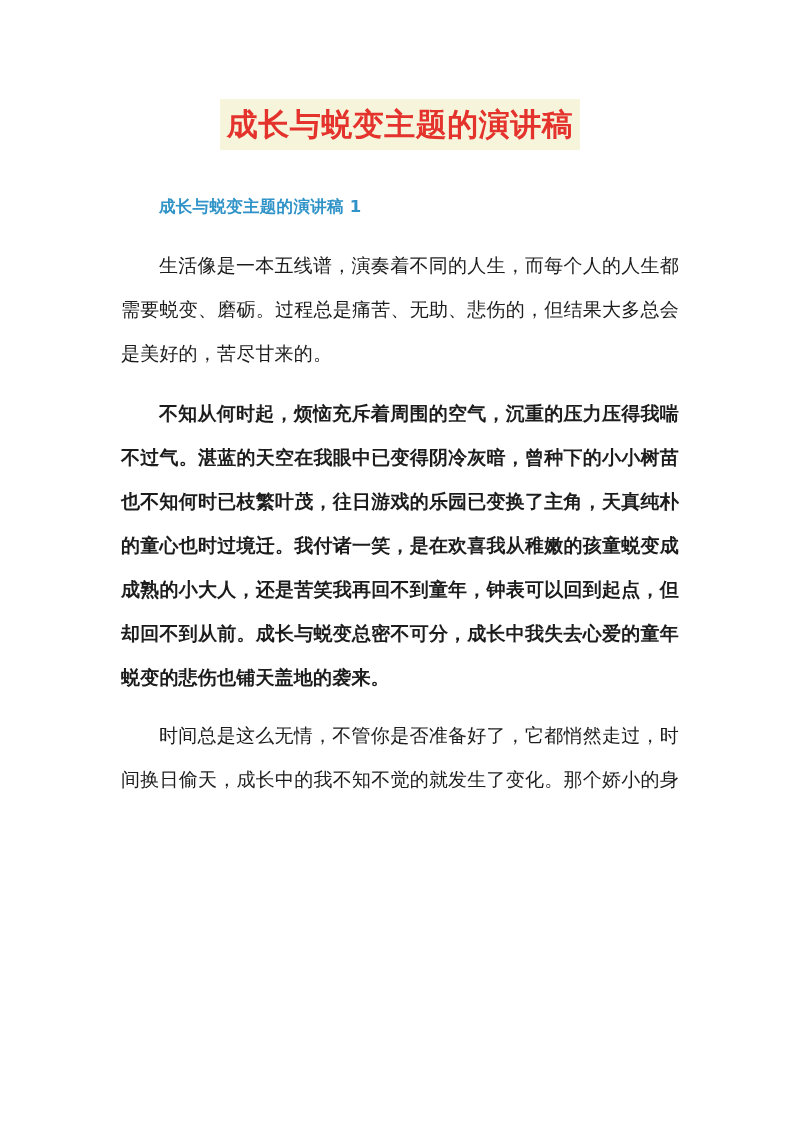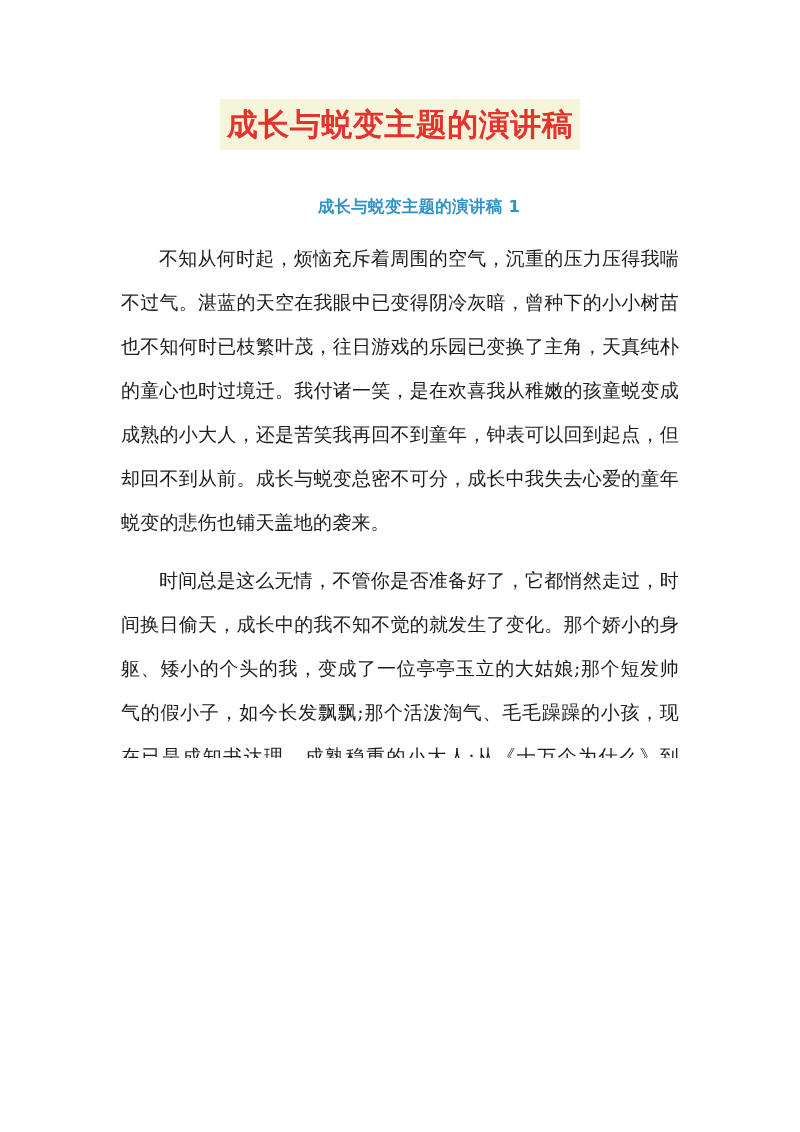--- a/index.html
+++ b/index.html
@@ -51,38 +51,37 @@
     margin: 0;
     padding-top: 45px;
     padding-left: 38px;
     font-family: "DejaVu Sans", sans-serif;
     font-weight: bold;
     font-size: 16.5px;
     line-height: 1.5;
     color: #2f93c8;
     letter-spacing: 0.3px;
     white-space: nowrap;
-    text-align: center;
   }
 
   
   .para {
     margin: 0;
     font-size: 19px;
     line-height: 44px;
     color: #1c1c1c;
     text-align: justify;
     text-justify: inter-ideograph;
     letter-spacing: 0.2px;
   }
   .para.indent {
     text-indent: 2em;
   }
   .para.gap-lg  { margin-top: 23px; }
-  .para.gap-md  { margin-top: 16px; }
+  .para.gap-md  { margin-top: 16px; font-weight: bold; }
   .para.gap-sm  { margin-top: 14px; }
 
   .subhead {
     margin: 0;
     margin-top: 16px;
     font-size: 16.5px;
     line-height: 40px;
     color: #1c1c1c;
     letter-spacing: 0.2px;
   }
@@ -98,20 +97,21 @@
 
 <div class="page">
   <div class="content">
 
     <div class="doc-title-wrap">
       <span class="doc-title">成长与蜕变主题的演讲稿</span>
     </div>
 
     <div class="section-title">成长与蜕变主题的演讲稿 1</div>
 
+    <p class="para indent gap-lg">生活像是一本五线谱，演奏着不同的人生，而每个人的人生都需要蜕变、磨砺。过程总是痛苦、无助、悲伤的，但结果大多总会是美好的，苦尽甘来的。</p>
 
 
     <p class="para indent gap-md">不知从何时起，烦恼充斥着周围的空气，沉重的压力压得我喘不过气。湛蓝的天空在我眼中已变得阴冷灰暗，曾种下的小小树苗也不知何时已枝繁叶茂，往日游戏的乐园已变换了主角，天真纯朴的童心也时过境迁。我付诸一笑，是在欢喜我从稚嫩的孩童蜕变成成熟的小大人，还是苦笑我再回不到童年，钟表可以回到起点，但却回不到从前。成长与蜕变总密不可分，成长中我失去心爱的童年蜕变的悲伤也铺天盖地的袭来。</p>
 
     <p class="para indent gap-sm clip-bottom">时间总是这么无情，不管你是否准备好了，它都悄然走过，时间换日偷天，成长中的我不知不觉的就发生了变化。那个娇小的身躯、矮小的个头的我，变成了一位亭亭玉立的大姑娘;那个短发帅气的假小子，如今长发飘飘;那个活泼淘气、毛毛躁躁的小孩，现在已是成知书达理、成熟稳重的小大人;从《十万个为什么》到《一千零一夜》的改变，从田野里的欢声笑语到书</p>
 
   </div>
 </div>
 
 </body></html>

